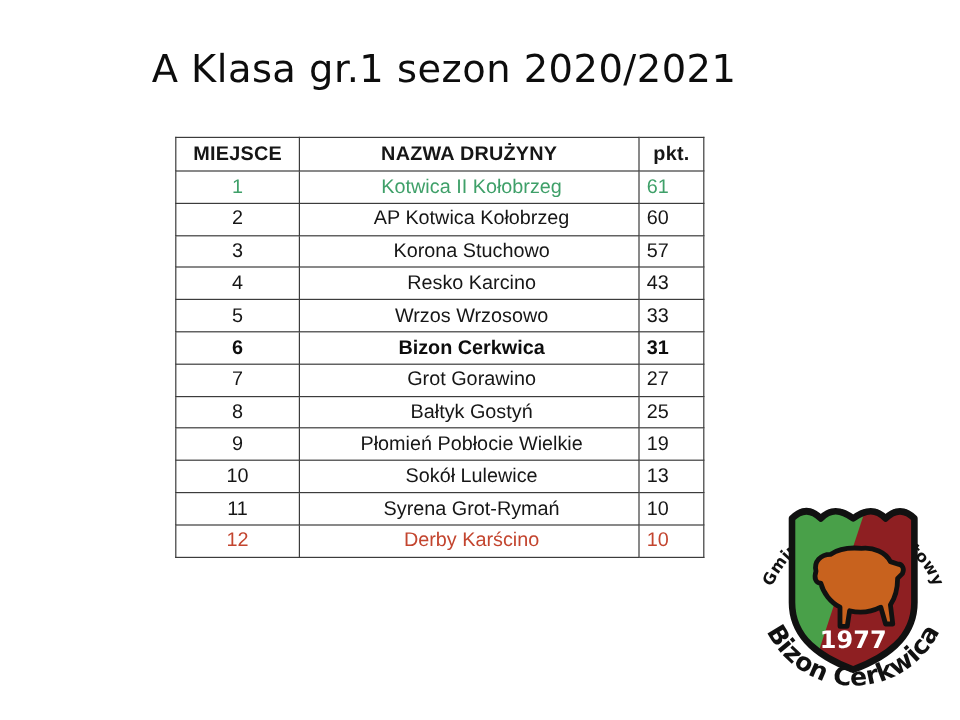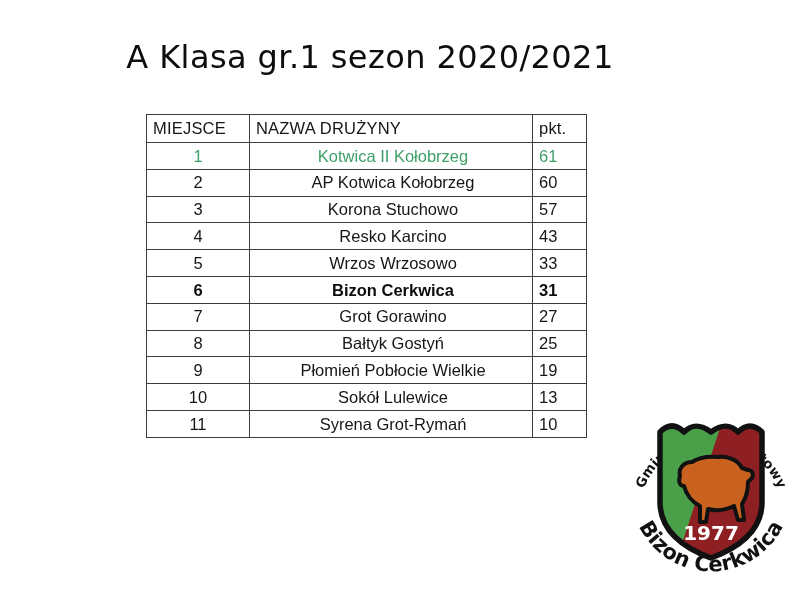--- a/index.html
+++ b/index.html
@@ -51,22 +51,22 @@
     height: 26.8px;
     padding: 0 6px;
     font-family: "Liberation Sans", sans-serif;
     font-size: 16.5px;
     line-height: 1;
     color: #161616;
     vertical-align: middle;
     box-sizing: border-box;
   }
   #standings-table thead th {
-    font-weight: normal;
-    text-align: left;
+    font-weight: bold;
+    text-align: center;
     font-size: 16.5px;
     letter-spacing: 0.2px;
     height: 28px;
   }
   #standings-table tbody td.rank { text-align: center; }
   #standings-table tbody td.team { text-align: center; padding-left: 10px; }
   #standings-table tbody td.pts  { }
 
   #standings-table tbody tr.hl-green td { color: #3fa069; }
   #standings-table tbody tr.hl-red   td { color: #c3452f; }
@@ -147,20 +147,25 @@
         <td class="pts">19</td>
       </tr>
       <tr>
         <td class="rank">10</td>
         <td class="team">Sokół Lulewice</td>
         <td class="pts">13</td>
       </tr>
       <tr>
         <td class="rank">11</td>
         <td class="team">Syrena Grot-Rymań</td>
+        <td class="pts">10</td>
+      </tr>
+      <tr class="hl-red">
+        <td class="rank">12</td>
+        <td class="team">Derby Karścino</td>
         <td class="pts">10</td>
       </tr>
     </tbody>
 </table>
 
 <div id="club-crest">
   <svg viewBox="0 0 182 186" xmlns="http://www.w3.org/2000/svg">
     <defs>
       <path id="arcTop" d="M 22,96 A 72,72 0 0 1 160,96" fill="none"></path>
       <path id="arcBottom" d="M 12,106 A 80,80 0 0 0 170,106" fill="none"></path>

